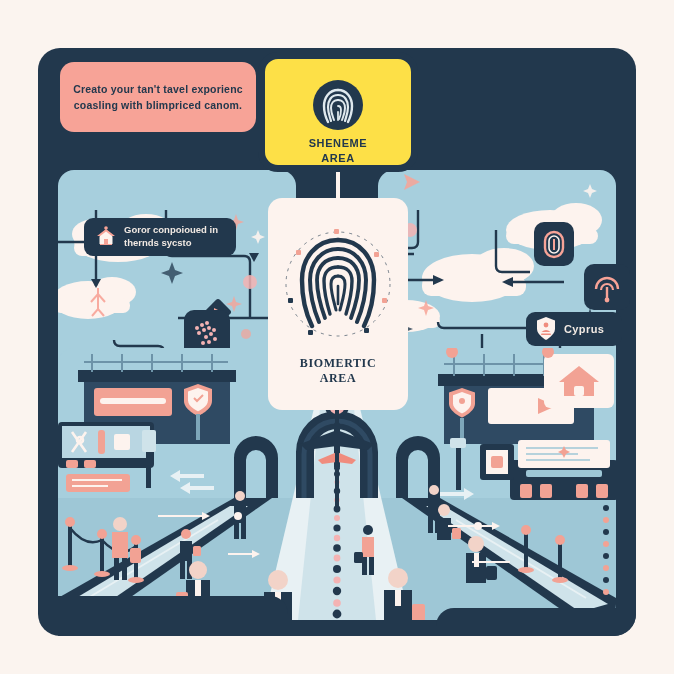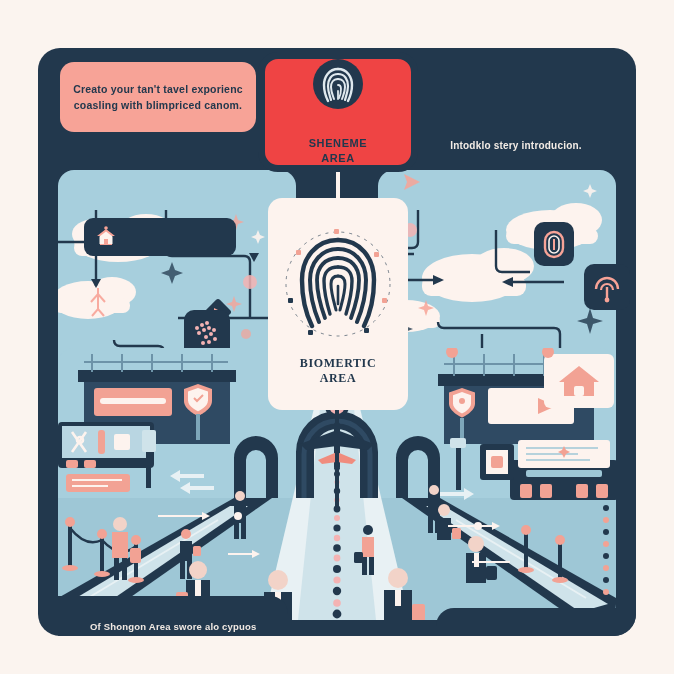--- a/index.html
+++ b/index.html
@@ -43,23 +43,23 @@
   .subcap{
     position:absolute;color:#f3ece6;font-size:10px;font-weight:700;
     letter-spacing:.2px;text-align:center;width:196px;
   }
   .sub-left{left:22px;top:92px;}
   .sub-right{left:380px;top:92px;}
 
   
   .hero{
     position:absolute;left:220px;top:4px;width:160px;height:120px;
-    background:#ef4444;border:7px solid #22384d;border-radius:20px;
+    background:#fde047;border:7px solid #22384d;border-radius:20px;
     box-sizing:border-box;
-    display:flex;flex-direction:column;align-items:center;justify-content:space-between;
+    display:flex;flex-direction:column;align-items:center;justify-content:flex-end;
   }
   .hero-circle{
     width:50px;height:50px;border-radius:50%;background:#22384d;
     display:flex;align-items:center;justify-content:center;margin-bottom:6px;
   }
   .hero-title{
     color:#22384d;font-size:11px;font-weight:700;text-align:center;
     line-height:1.3;letter-spacing:.6px;
   }
   .hero-stem{position:absolute;left:298px;top:124px;width:4px;height:38px;background:#fdf3ee;}
@@ -253,39 +253,51 @@
       </svg>
     </div>
 
     <div class="pill pill-house">
       <svg width="22" height="22" viewBox="0 0 22 22" style="flex:0 0 auto">
         <path d="M11 3 L20 10 H17 V19 H5 V10 H2 Z" fill="#f7a397"></path>
         <path d="M11 5.5 L17.5 10.6 V18 H4.5 V10.6 Z" fill="#fdf3ee"></path>
         <rect x="9" y="13" width="4" height="5" fill="#f7a397"></rect>
         <circle cx="11" cy="2" r="1.8" fill="#f7a397"></circle>
       </svg>
+      <span>Goror conpoioued in thernds sycsto</span>
     </div>
 
     <div class="tile tile-fpr">
       <svg width="26" height="30" viewBox="0 0 26 30">
         <rect x="4" y="3" width="18" height="25" rx="9" fill="none" stroke="#f7a397" stroke-width="2.4"></rect>
         <rect x="8" y="7" width="10" height="17" rx="5" fill="none" stroke="#fdf3ee" stroke-width="1.6"></rect>
         <line x1="13" y1="10" x2="13" y2="21" stroke="#f7a397" stroke-width="2"></line>
       </svg>
     </div>
 
     <div class="tile tile-scan">
       <svg width="30" height="32" viewBox="0 0 30 32">
         <path d="M4 18 a11 11 0 0 1 22 0" fill="none" stroke="#f7a397" stroke-width="2.4"></path>
         <path d="M9 19 a6 6 0 0 1 12 0" fill="none" stroke="#f7a397" stroke-width="2.2"></path>
         <path d="M15 16 v12" stroke="#f7a397" stroke-width="2.4"></path>
         <circle cx="15" cy="29" r="2.4" fill="#f7a397"></circle>
       </svg>
     </div>
 
+    <div class="pill pill-cyprus">
+      <svg width="22" height="26" viewBox="0 0 22 26" style="flex:0 0 auto;margin-left:-2px">
+        <path d="M11 1 L20 4.5 V13 C20 19 11 24 11 24 C11 24 2 19 2 13 V4.5 Z" fill="#fdf3ee"></path>
+        <g fill="#f08c7e">
+          <circle cx="11" cy="9" r="2.4"></circle>
+          <path d="M6.5 16 q4.5 -4 9 0 z"></path>
+          <rect x="6" y="17.5" width="10" height="1.6" rx="0.8"></rect>
+        </g>
+      </svg>
+      <span style="font-size:11px;letter-spacing:.4px">Cyprus</span>
+    </div>
 
     <div class="note note-left">
       <span>Gievocal ocfrogn ana flociam litmgwesdn</span>
     </div>
     <div class="note note-right">
       <span>Gbror osfocoon eres arcain blorrogdichna</span>
     </div>
 
     <svg style="position:absolute;left:238px;top:336px" width="32" height="32" viewBox="0 0 32 32">
       <circle cx="16" cy="16" r="14" fill="#f08c7e"></circle>
@@ -594,28 +606,26 @@
             <circle cx="548" cy="220" r="3" fill="#f2a294"></circle>
           <circle cx="548" cy="232" r="3" fill="#22384d"></circle>
             <circle cx="548" cy="244" r="3" fill="#f2a294"></circle>
         </g>
       </svg>
     </div>
 
     <div class="botmask-left"></div>
     <div class="botmask-right"></div>
 
-    <div class="botcap botcap-left">Of Shongon Area swore alo cypuos</div>
     <div class="botcap botcap-right">Corporate invule</div>
 
     <div class="pinkcard pink-left">
       <span>Creato your tan't tavel exporienc coasling with blimpriced canom.</span>
     </div>
 
-    <div class="subcap sub-right">Intodklo stery introducion.</div>
 
     <div class="biocard">
       <svg width="116" height="128" viewBox="0 0 116 128">
 
         <circle cx="58" cy="62" r="52" fill="none" stroke="#22384d" stroke-width="1" stroke-dasharray="3 5" opacity="0.6"></circle>
         <g fill="#f2a294">
           <rect x="54" y="7" width="5" height="5" rx="1"></rect>
           <rect x="16" y="28" width="5" height="5" rx="1"></rect>
           <rect x="94" y="30" width="5" height="5" rx="1"></rect>
           <rect x="8" y="76" width="5" height="5" rx="1" fill="#22384d"></rect>

